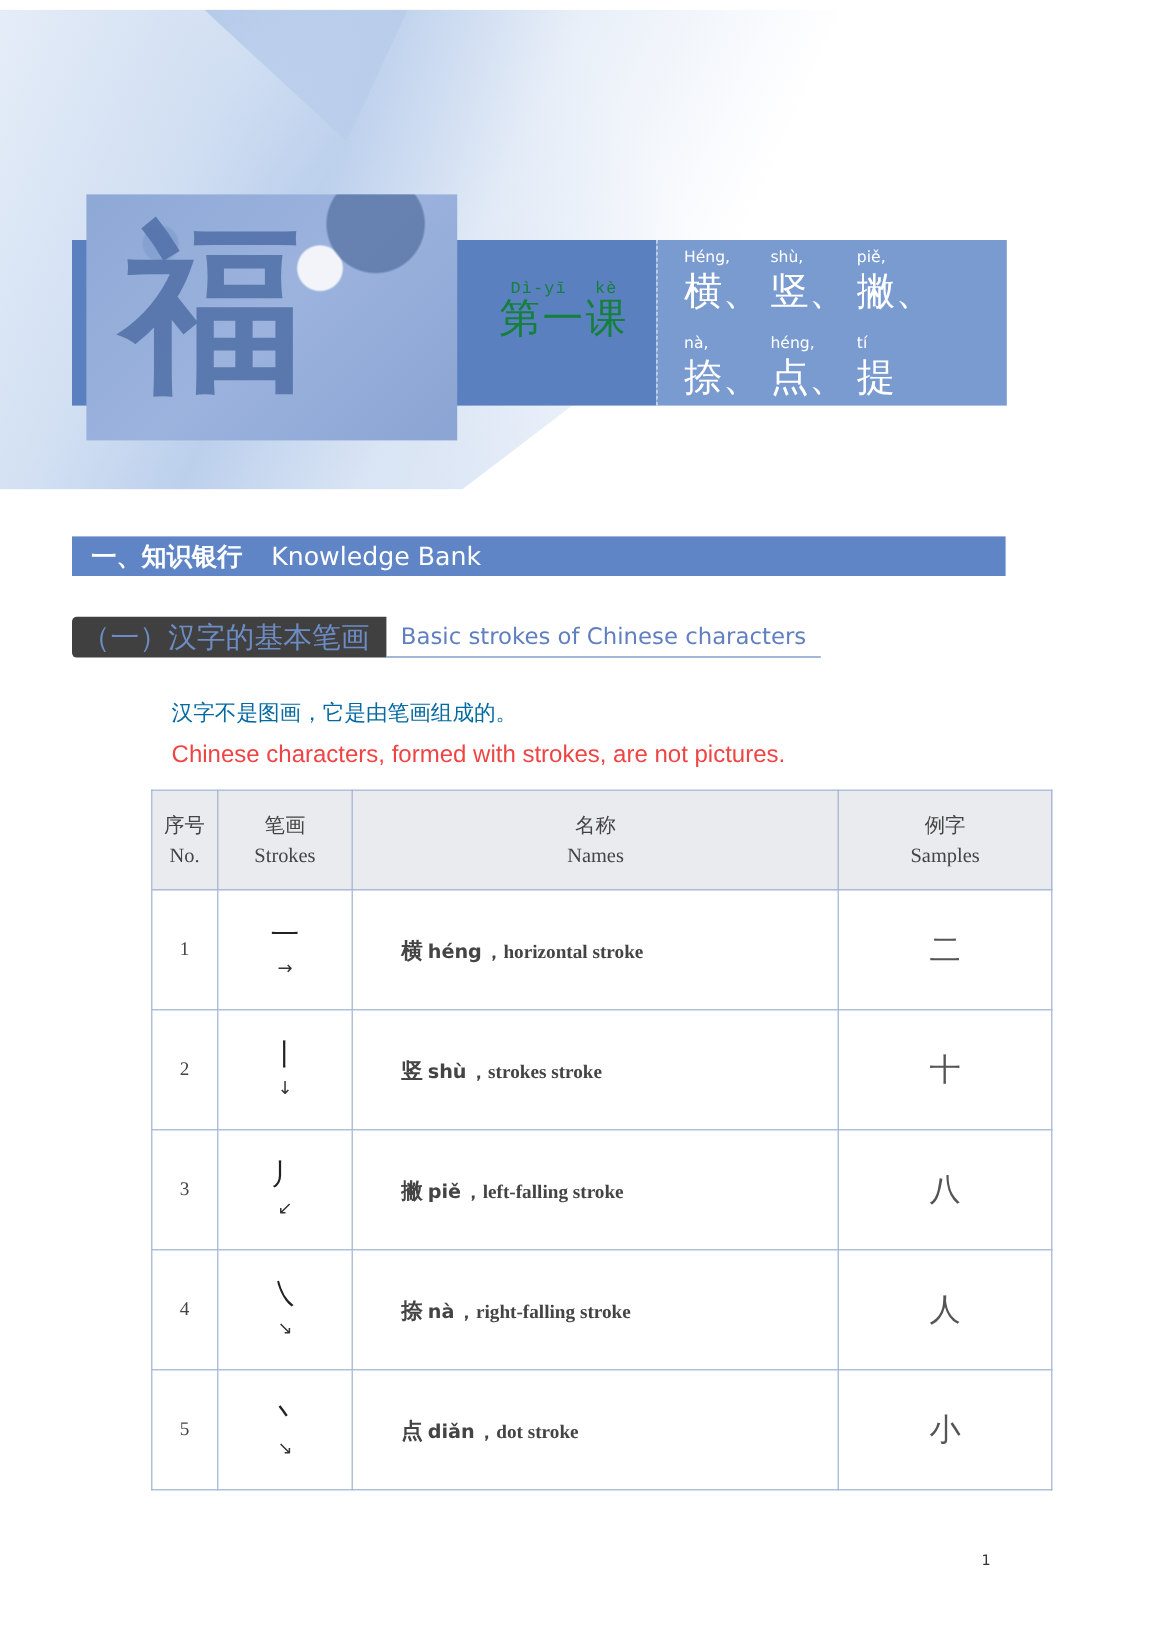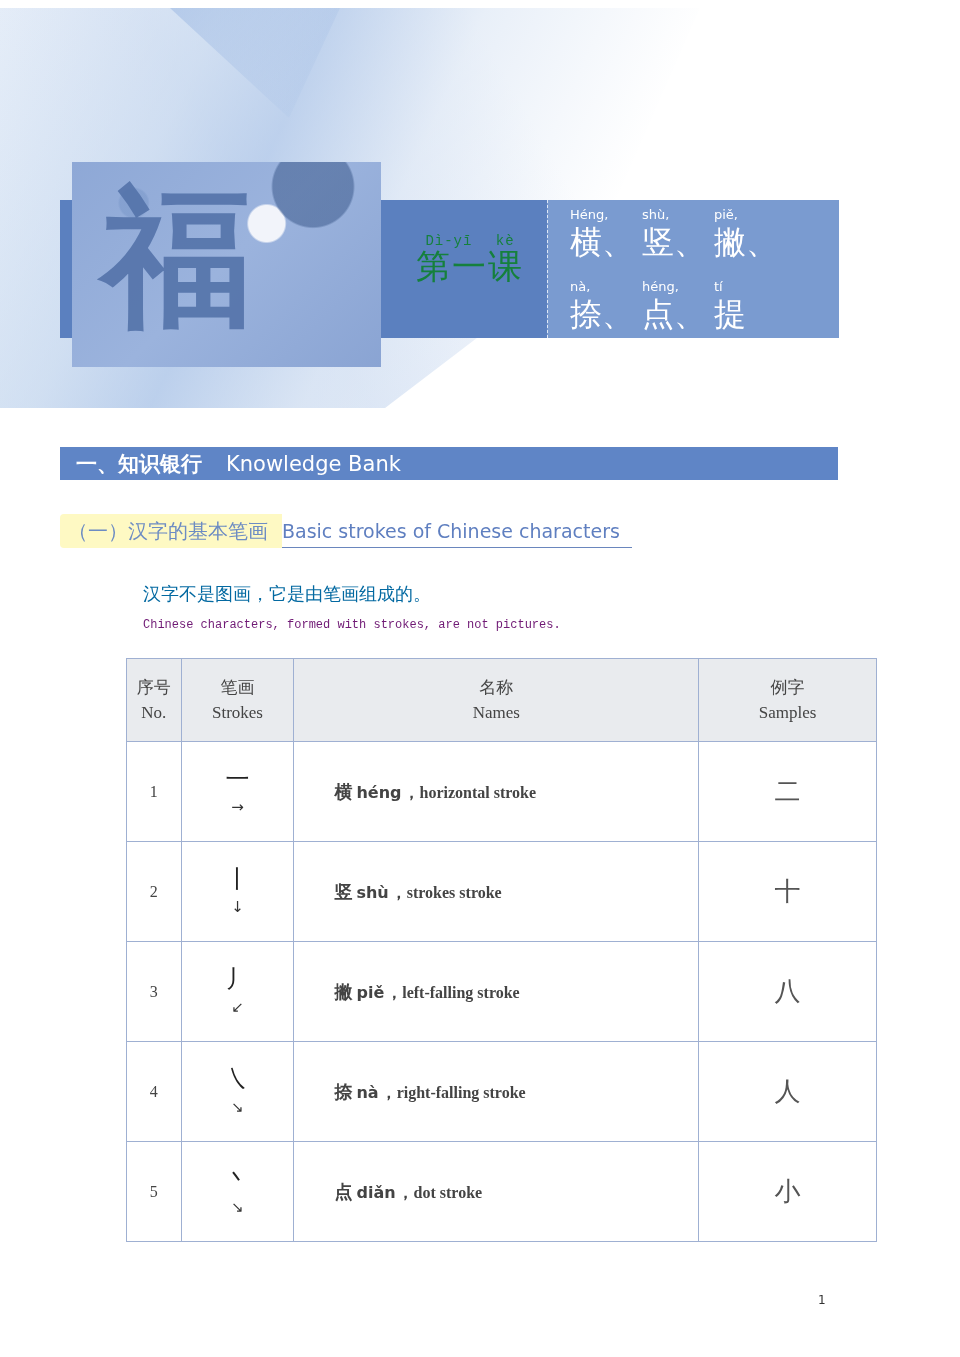--- a/index.html
+++ b/index.html
@@ -67,33 +67,33 @@
       color: #fff; font-family: "DejaVu Sans", sans-serif;
       display: flex; align-items: center; padding-left: 16px; box-sizing: border-box;
       font-size: 21px;
     }
     .section-bar .cn { font-weight: bold; margin-right: 24px; }
     .subsection {
       position: absolute; left: 60px; top: 514px; height: 34px; display: flex; align-items: stretch;
       font-family: "DejaVu Sans", sans-serif;
     }
     .subsection .cn {
-      background: #fef9c3; color: #6d8cc3; font-size: 20px; padding: 0 14px 0 8px;
+      background: #404040; color: #6d8cc3; font-size: 24px; padding: 0 14px 0 8px;
       display: flex; align-items: center; border-radius: 4px 0 0 4px;
     }
     .subsection .en {
-      color: #5f7fc0; font-size: 19px; padding: 0 12px 0 0; margin-left: 0;
+      color: #5f7fc0; font-size: 19px; padding: 0 12px 0 12px; margin-left: 0;
       display: flex; align-items: center; border-bottom: 1.5px solid #6a86bd;
     }
     .intro-cn {
       position: absolute; left: 143px; top: 582px; font-size: 18px; color: #0369a1;
     }
     .intro-en {
-      position: absolute; left: 143px; top: 618px; font-size: 12px; color: #701a75;
-      font-family: Liberation Mono, monospace;
+      position: absolute; left: 143px; top: 618px; font-size: 20px; color: #ef4444;
+      font-family: Liberation Sans, sans-serif;
     }
     
     table.strokes {
       position: absolute; left: 86px; top: 658px; width: 751px;
       border-collapse: collapse; font-family: "Liberation Serif", serif; margin-left: 40px;
     }
     table.strokes th, table.strokes td {
       border: 1px solid #9fb0d2; text-align: center; color: #444;
     }
     table.strokes thead th {

